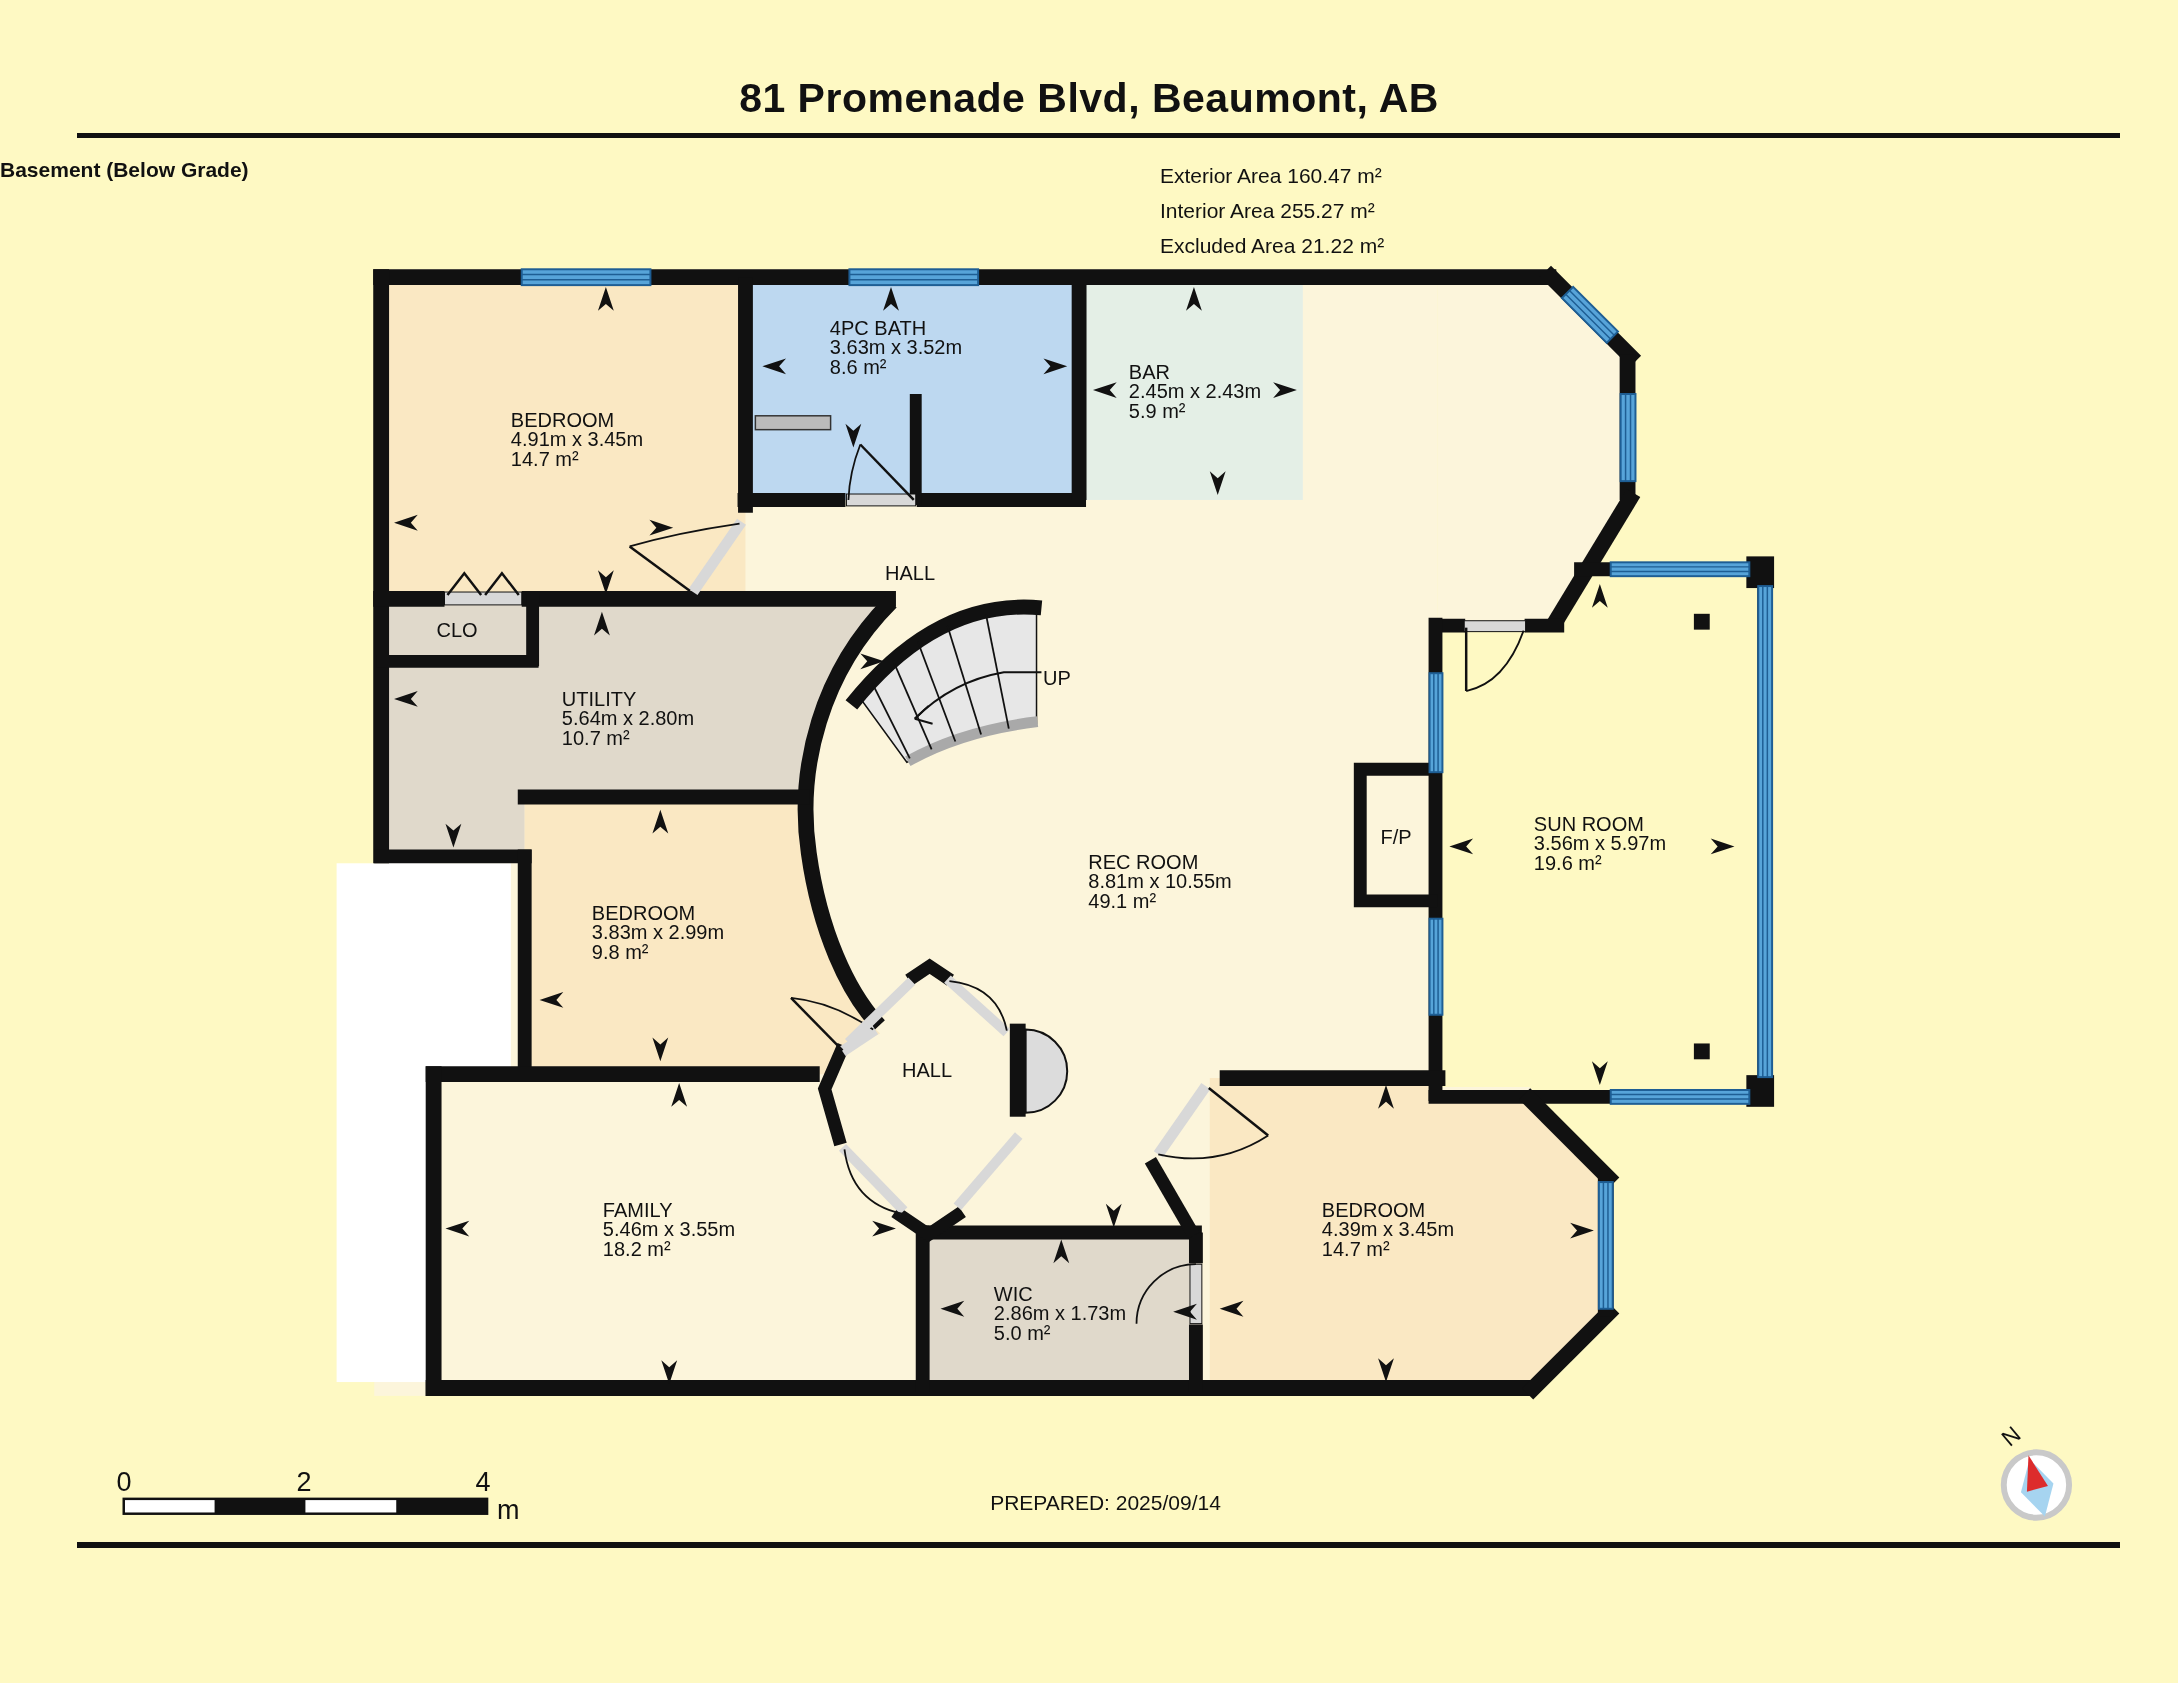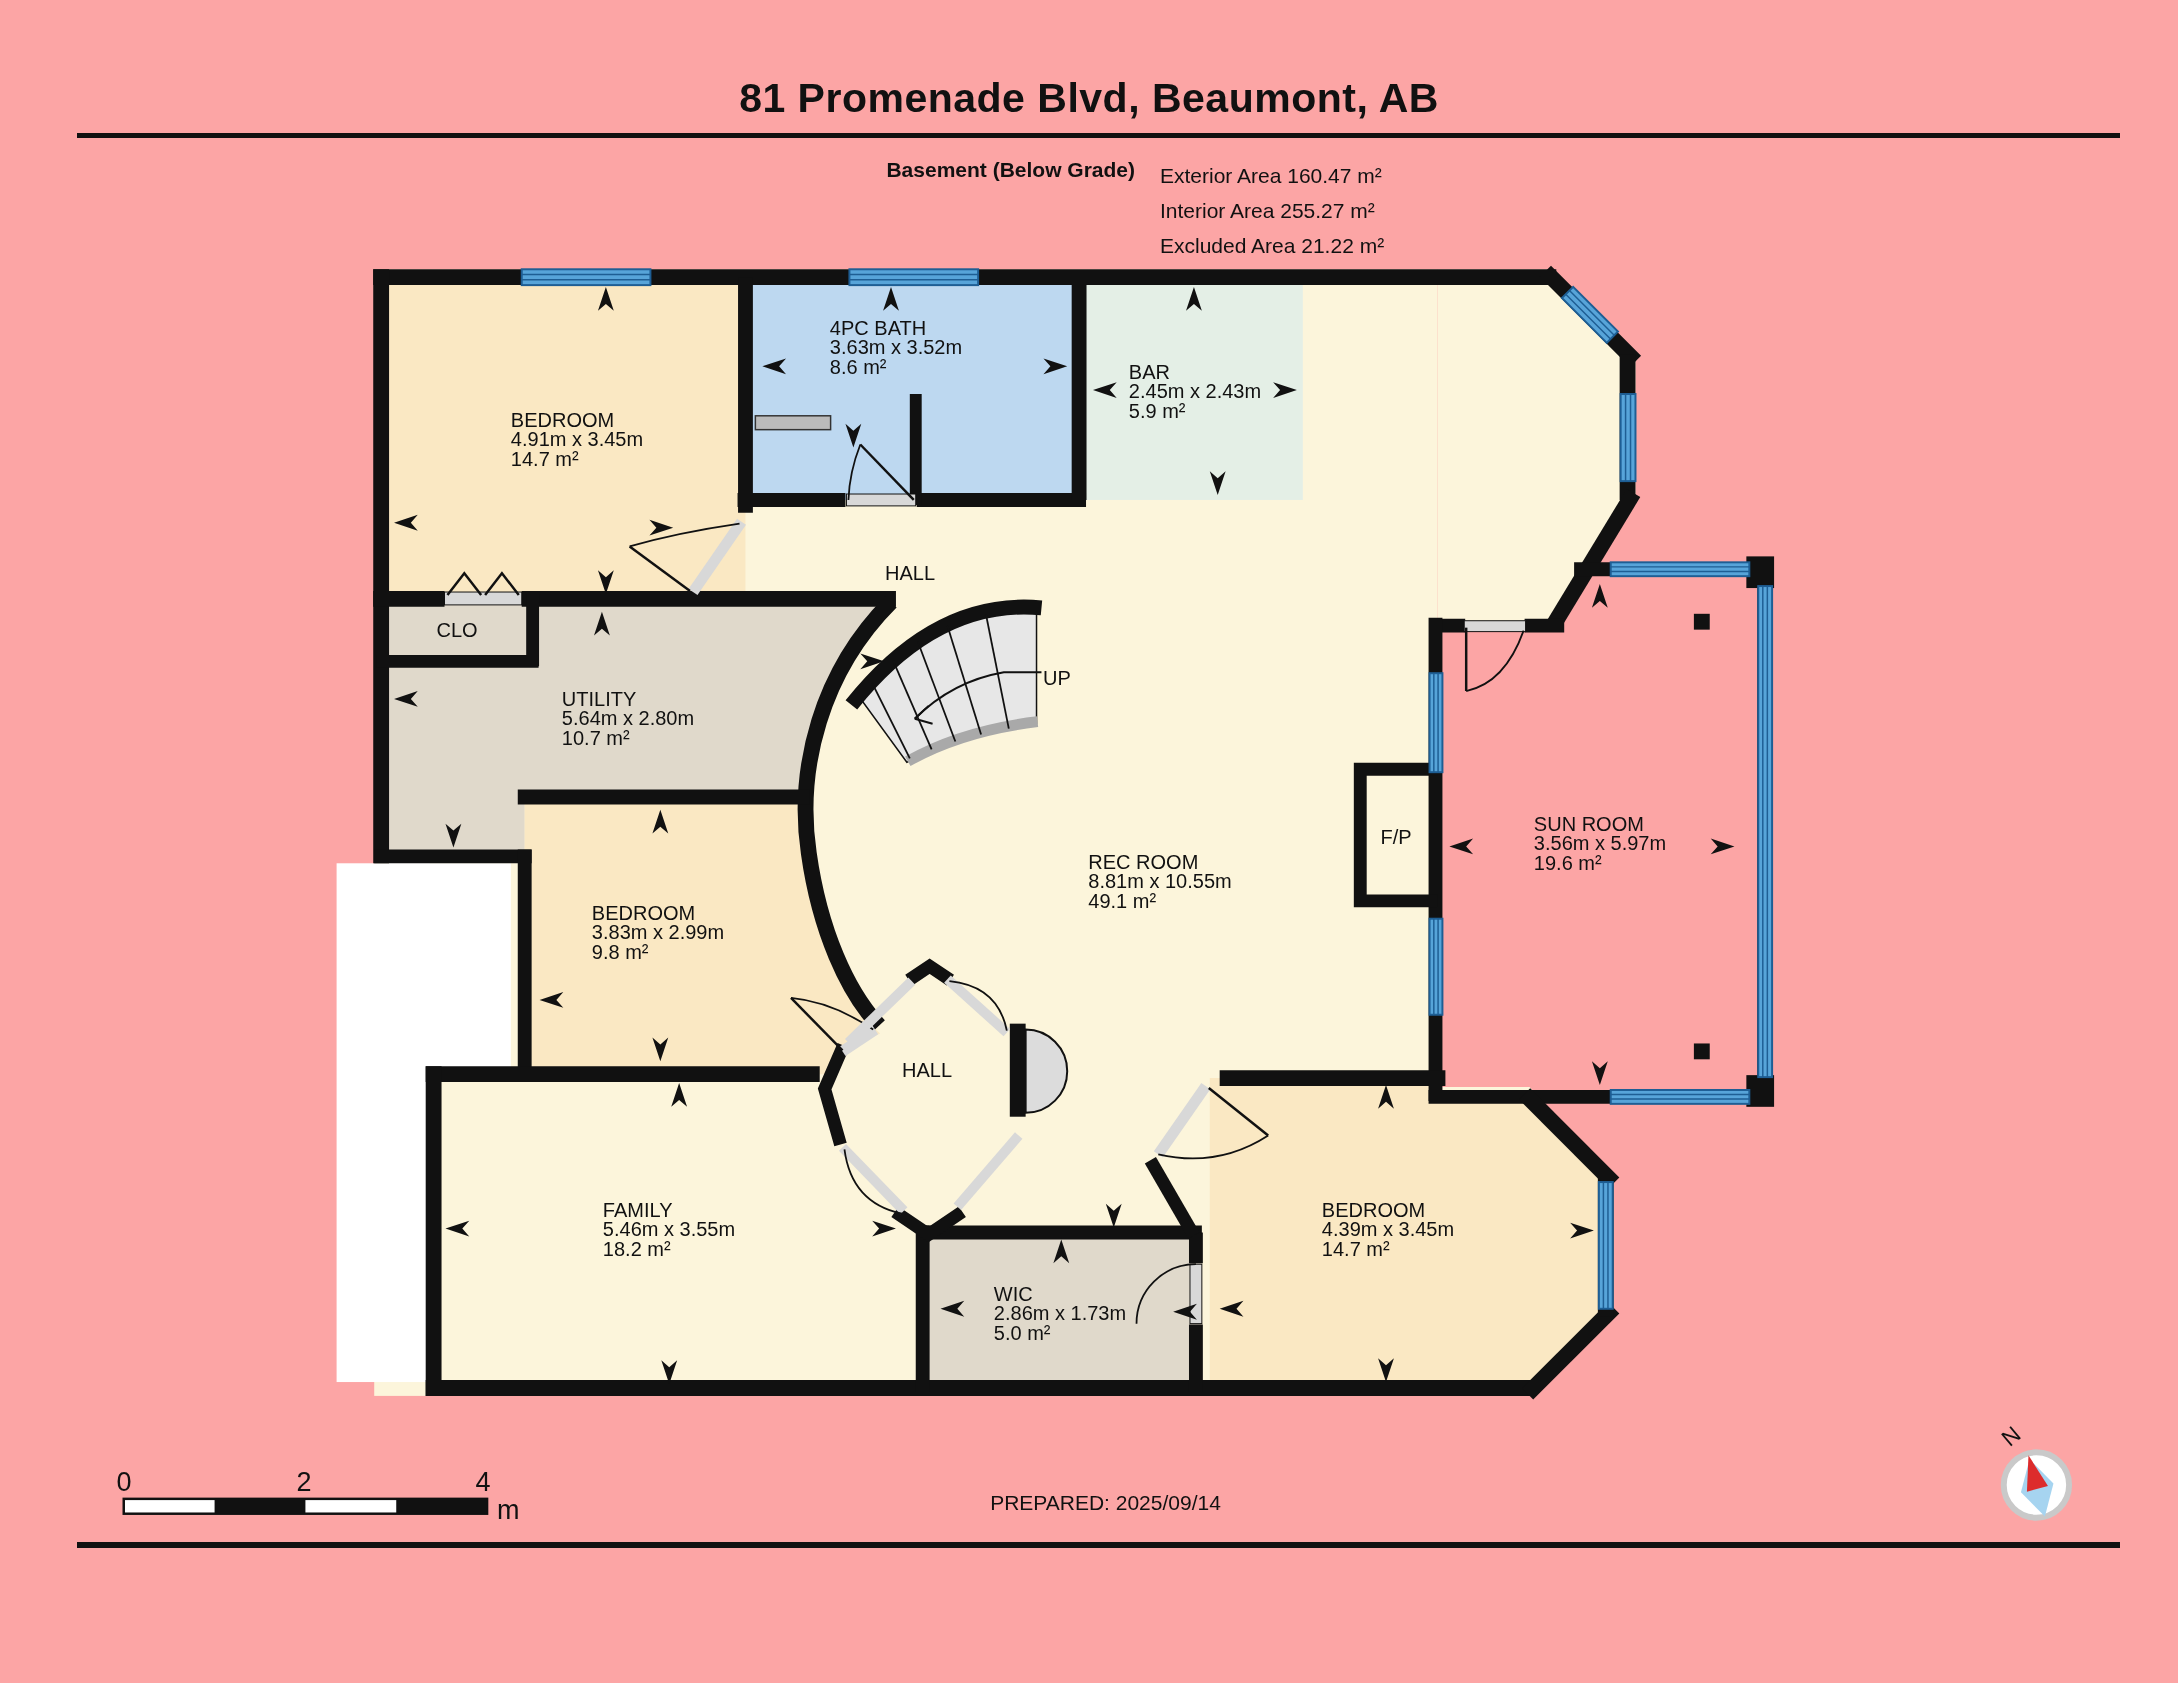--- a/index.html
+++ b/index.html
@@ -1,24 +1,24 @@
 <!DOCTYPE html>
 <html><head>
 <meta charset="utf-8">
 <style>
   html,body{margin:0;padding:0;background:#fff;}
-  #canvas{position:relative;width:2178px;height:1683px;background:#fca5a5;overflow:hidden;
+  #canvas{position:relative;width:2178px;height:1683px;background:#fef9c3;overflow:hidden;
           font-family:"Liberation Sans",sans-serif;color:#111;}
   #plan-svg{position:absolute;left:0;top:0;z-index:1;}
   .txt{position:absolute;z-index:3;color:#111;}
   .page-title{left:0;right:0;top:75px;text-align:center;font-size:41px;font-weight:bold;letter-spacing:0.5px;}
   .rule{position:absolute;left:77px;width:2043px;background:#111;z-index:2;}
   .rule.top{top:133px;height:5px;}
   .rule.bottom{top:1542px;height:6px;}
-  .floor-label{left:0;top:158px;width:1091px;text-align:right;font-size:21px;font-weight:bold;margin-left:44px;}
+  .floor-label{left:0;top:158px;width:1091px;font-size:21px;font-weight:bold;}
   .area-col{left:1116px;top:158px;font-size:21px;line-height:35px;margin-left:44px;}
   .rlabel{position:absolute;z-index:3;transform:translate(-50%,-50%);text-align:left;
           font-size:20px;line-height:19.3px;white-space:nowrap;color:#111;}
   .scale-num{position:absolute;z-index:3;font-size:27px;transform:translateX(-50%);}
   .scale-unit{position:absolute;z-index:3;font-size:27px;}
   .prepared{left:0;right:0;top:1491px;text-align:center;font-size:21px;padding-left:33px;}
   .disclaimer{left:77px;top:1570px;font-size:19.3px;}
 </style>
 </head>
 <body>

